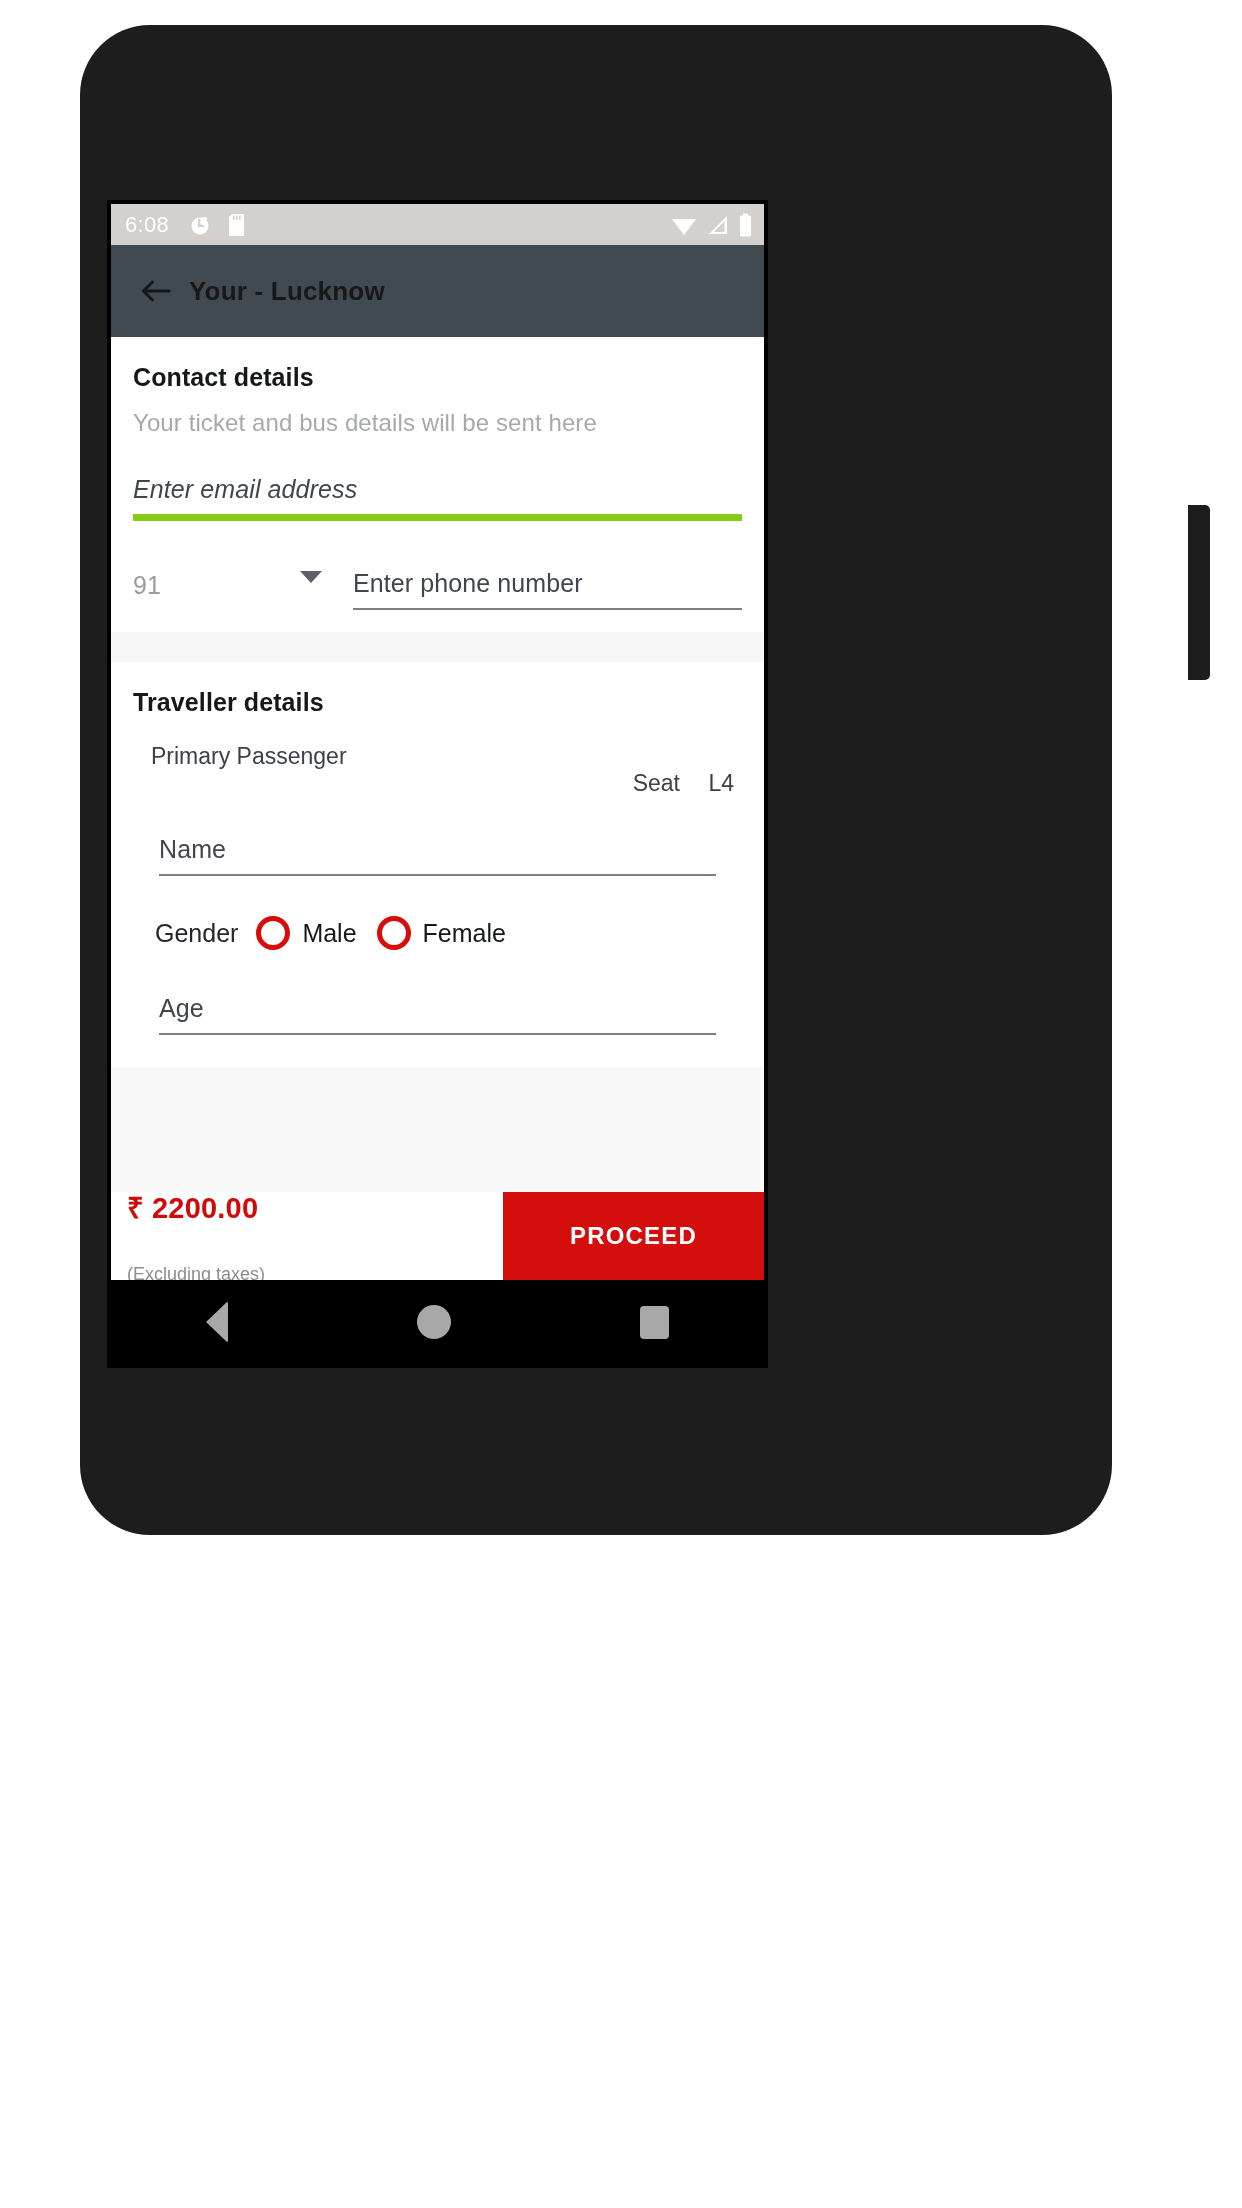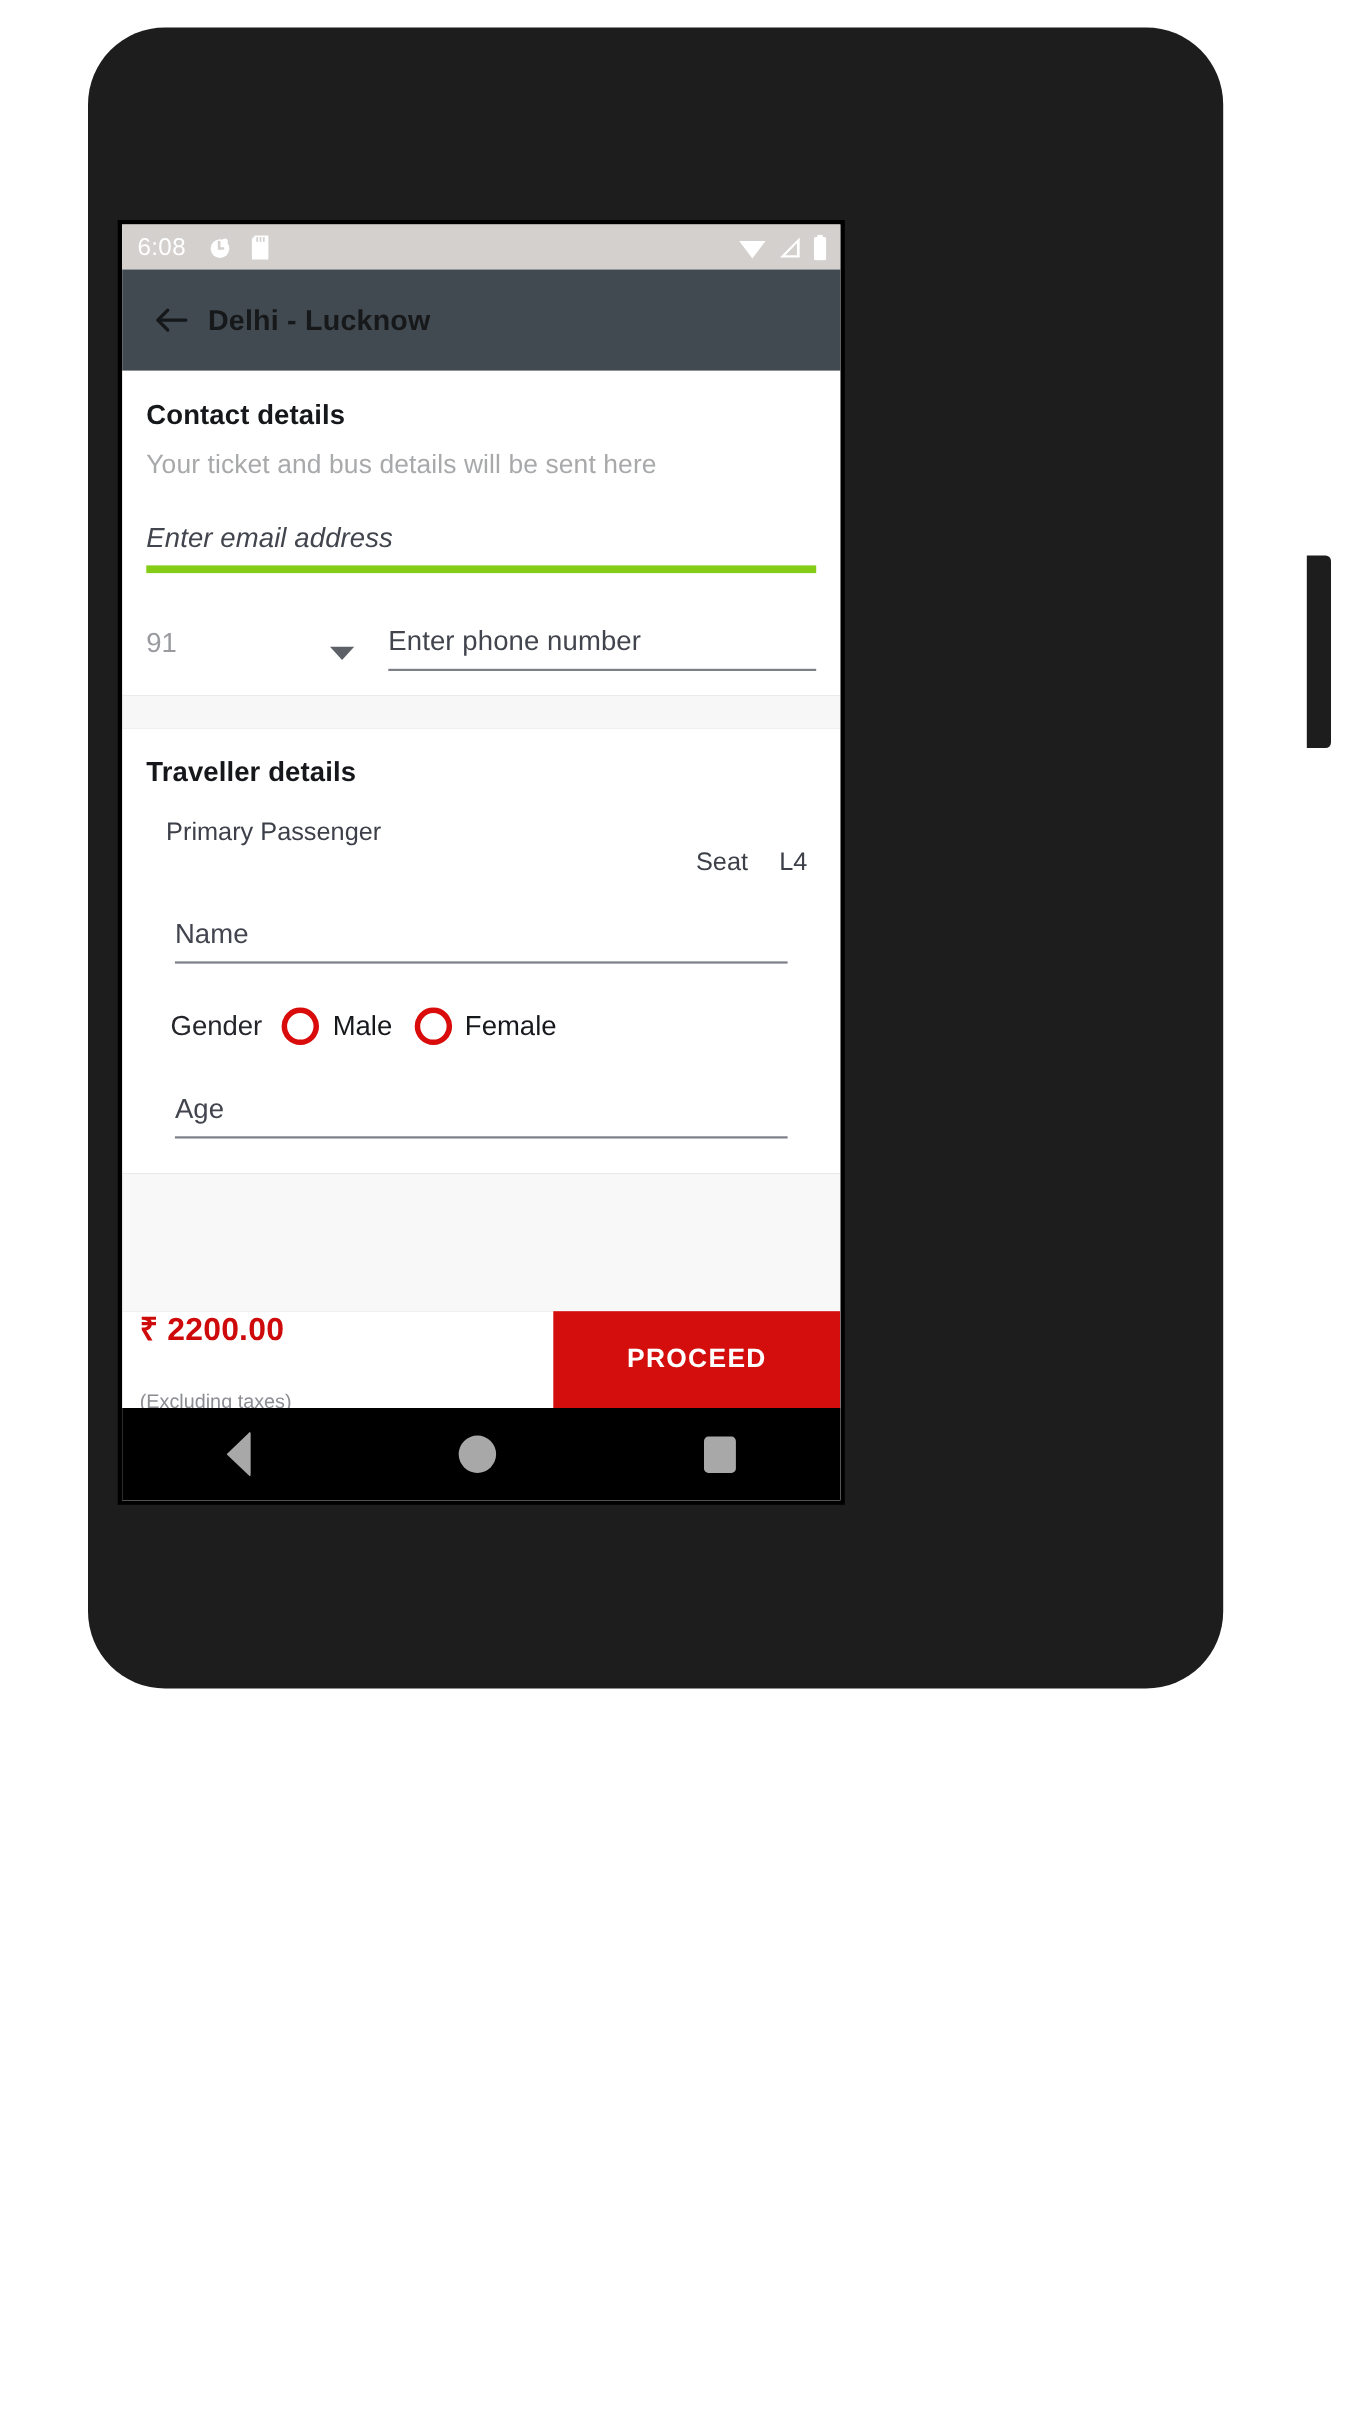--- a/index.html
+++ b/index.html
@@ -166,21 +166,21 @@
   .phone-row {
     display: flex;
     align-items: flex-end;
     margin-top: 48px;
     padding-bottom: 22px;
   }
   .cc {
     position: relative;
     width: 195px;
     display: flex;
-    align-items: flex-end;
+    align-items: flex-start;
     padding-bottom: 10px;
     gap: 42px;
   }
   .cc-text {
     font-size: 25px;
     color: #9a9ba0;
   }
   .cc-caret {
     margin-left: auto;
     margin-right: 6px;
@@ -372,21 +372,21 @@
             <rect x="1" y="2.5" width="11" height="21" rx="1.4" fill="#ffffff"></rect>
           </svg>
         </span>
       </div>
 
       <div class="app-bar">
         <svg class="back-arrow" width="30" height="24" viewBox="0 0 30 24">
           <path d="M11.5 3 L2.5 12 L11.5 21" stroke="#15181b" stroke-width="3" fill="none" stroke-linecap="round" stroke-linejoin="round"></path>
           <line x1="3" y1="12" x2="28" y2="12" stroke="#15181b" stroke-width="3" stroke-linecap="round"></line>
         </svg>
-        <span class="app-title">Delhi - Lucknow</span>
+        <span class="app-title">Your - Lucknow</span>
       </div>
 
       <div class="content">
 
         <div class="card">
           <div class="section-title">Contact details</div>
           <div class="section-sub">Your ticket and bus details will be sent here</div>
 
           <div class="field">
             <div class="field-text">Enter email address</div>

